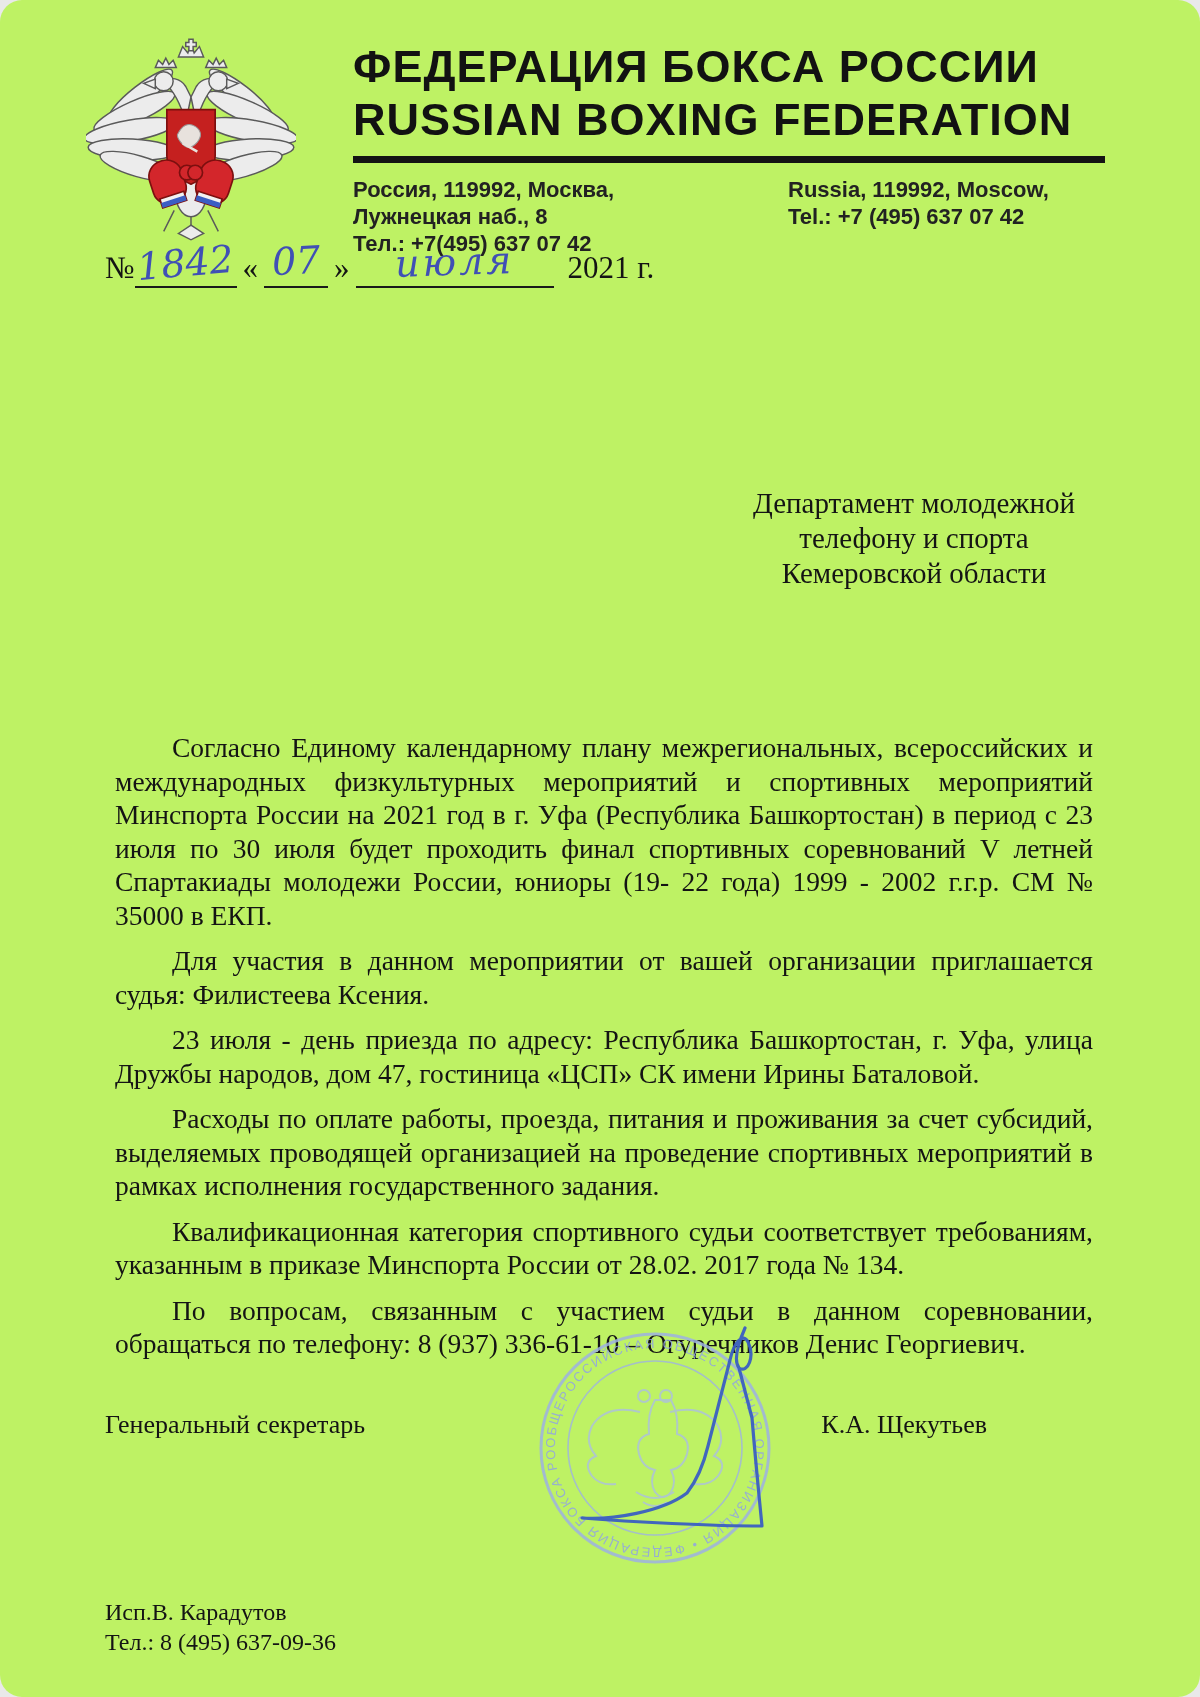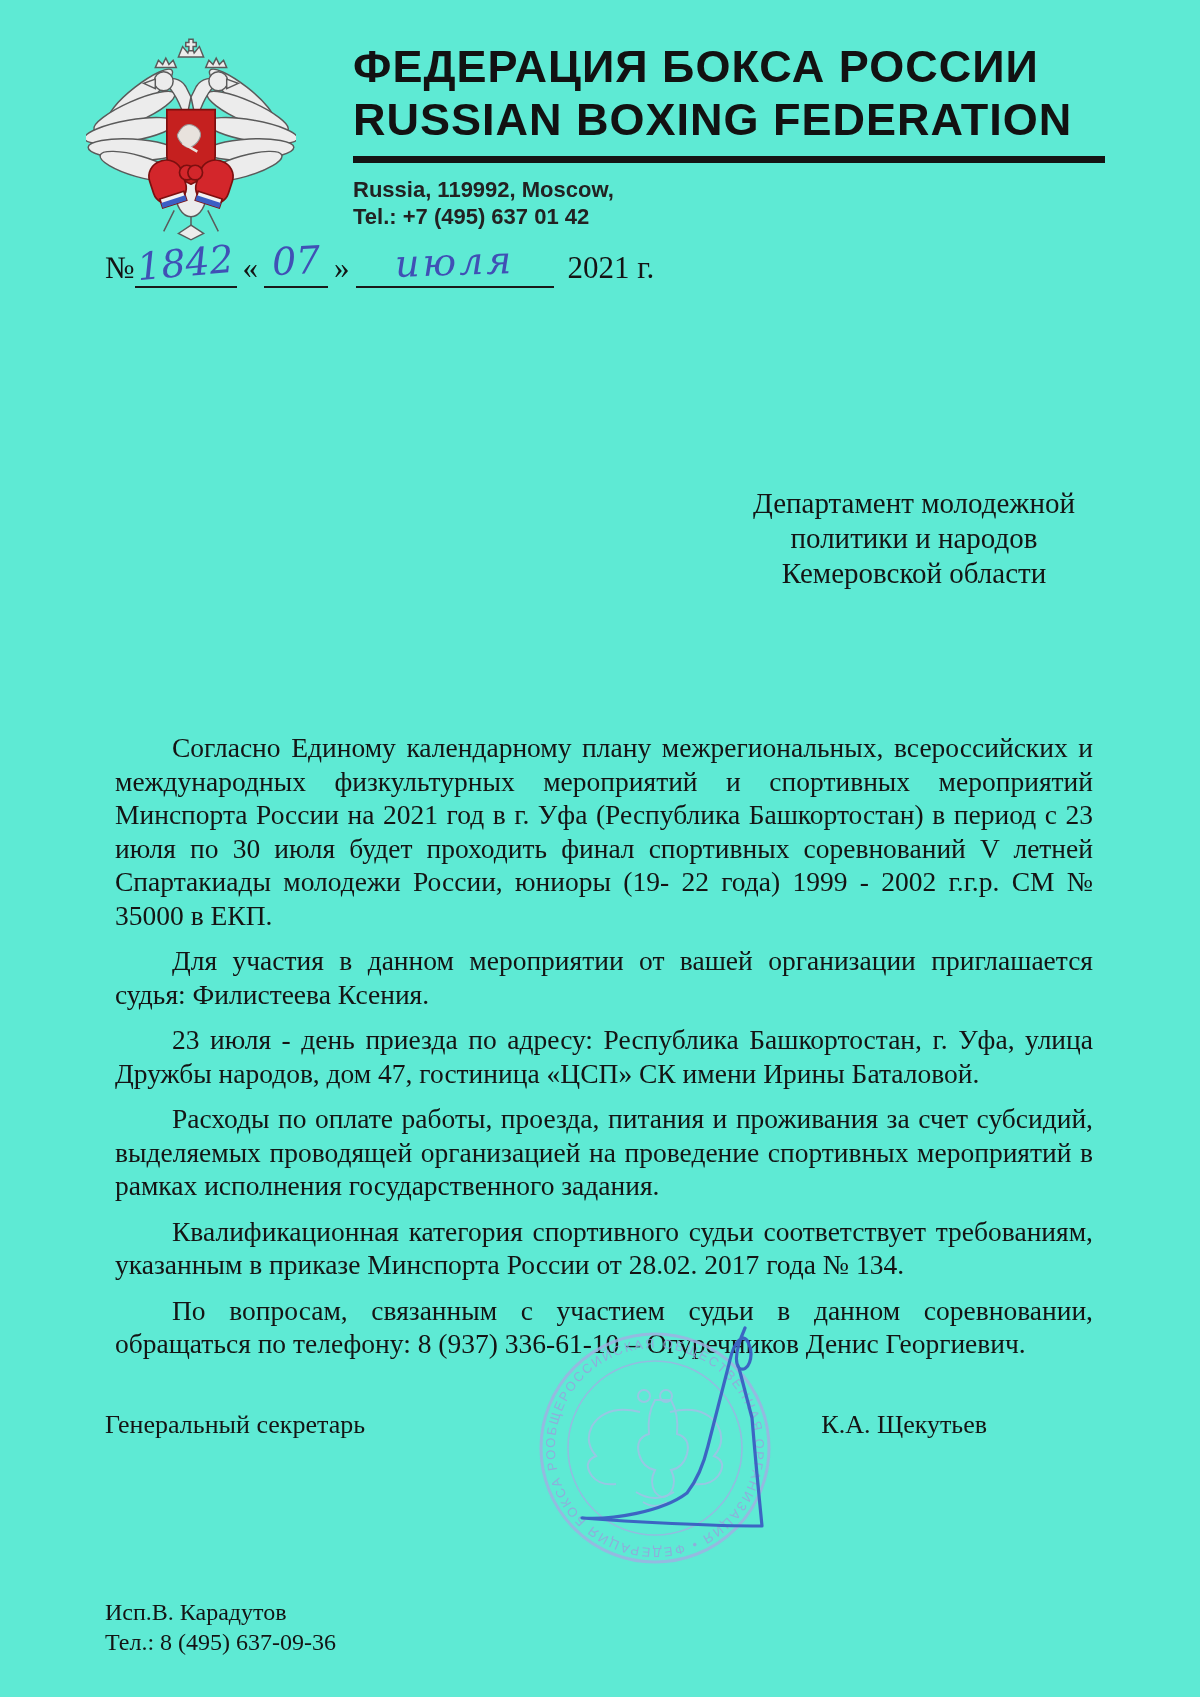--- a/index.html
+++ b/index.html
@@ -1,23 +1,24 @@
 <!DOCTYPE html>
 <html lang="ru"><head>
 <meta charset="utf-8">
 <style>
   html,body{margin:0;padding:0;background:#e9e9e9;}
   .page{
     position:relative;
     width:1200px;height:1697px;
     margin:0 auto;
-    background:#5eead4;
+    background:#bef264;
     overflow:hidden;
     font-family:"Liberation Serif", serif;
     color:#141414;
+    border-radius:22px;
   }
   
   .emblem{position:absolute;left:86px;top:34px;width:210px;height:210px;}
   .head-right{position:absolute;left:353px;top:40px;width:752px;}
   .org-title{
     font-family:"Liberation Sans", sans-serif;
     font-weight:700;font-size:45px;line-height:53px;
     letter-spacing:1px;color:#121212;white-space:nowrap;
   }
   .head-rule{height:7px;background:#141414;margin-top:10px;}
@@ -129,34 +130,39 @@
       <circle cx="96" cy="132" r="7" fill="#d3262b"></circle>
       <circle cx="104" cy="132" r="7" fill="#d3262b"></circle>
     </g>
   </svg>
 
   <div class="head-right">
     <div class="org-title">ФЕДЕРАЦИЯ БОКСА РОССИИ</div>
     <div class="org-title">RUSSIAN BOXING FEDERATION</div>
     <div class="head-rule"></div>
     <div class="addr-row">
+      <div class="addr-col addr-ru">
+        <div>Россия, 119992, Москва,</div>
+        <div>Лужнецкая наб., 8</div>
+        <div>Тел.: +7(495) 637 07 42</div>
+      </div>
       <div class="addr-col addr-en">
         <div>Russia, 119992, Moscow,</div>
-        <div>Tel.: +7 (495) 637 01 42</div>
+        <div>Tel.: +7 (495) 637 07 42</div>
       </div>
     </div>
   </div>
 
   <div class="refline">
     <span>№</span><span class="blank blank-number"><span class="hw">1842</span></span><span class="ref-q">«</span><span class="blank blank-day"><span class="hw hw-day">07</span></span><span class="ref-q">»</span><span class="blank blank-month"><span class="hw hw-month">июля</span></span><span class="ref-year">2021 г.</span>
   </div>
 
   <div class="recipient">
     <div>Департамент молодежной</div>
-    <div>политики и народов</div>
+    <div>телефону и спорта</div>
     <div>Кемеровской области</div>
   </div>
 
   <div class="body-text">
     <p>Согласно Единому календарному плану межрегиональных, всероссийских и международных физкультурных мероприятий и спортивных мероприятий Минспорта России на 2021 год в г. Уфа (Республика Башкортостан) в период с 23 июля по 30 июля будет проходить финал спортивных соревнований V летней Спартакиады молодежи  России, юниоры (19- 22 года) 1999 - 2002 г.г.р. СМ № 35000 в ЕКП.</p>
     <p>Для участия в данном мероприятии от вашей организации приглашается судья: Филистеева Ксения.</p>
     <p>23 июля - день приезда по адресу: Республика Башкортостан, г. Уфа, улица Дружбы народов, дом 47, гостиница «ЦСП» СК имени Ирины Баталовой.</p>
     <p>Расходы по оплате работы, проезда, питания и проживания за счет субсидий, выделяемых проводящей организацией на проведение спортивных мероприятий в рамках исполнения государственного задания.</p>
     <p>Квалификационная категория спортивного судьи соответствует требованиям, указанным в приказе Минспорта России от 28.02. 2017 года № 134.</p>
     <p>По вопросам, связанным с участием судьи в данном соревновании, обращаться  по телефону: 8 (937) 336-61-10 – Огуречников Денис Георгиевич.</p>

